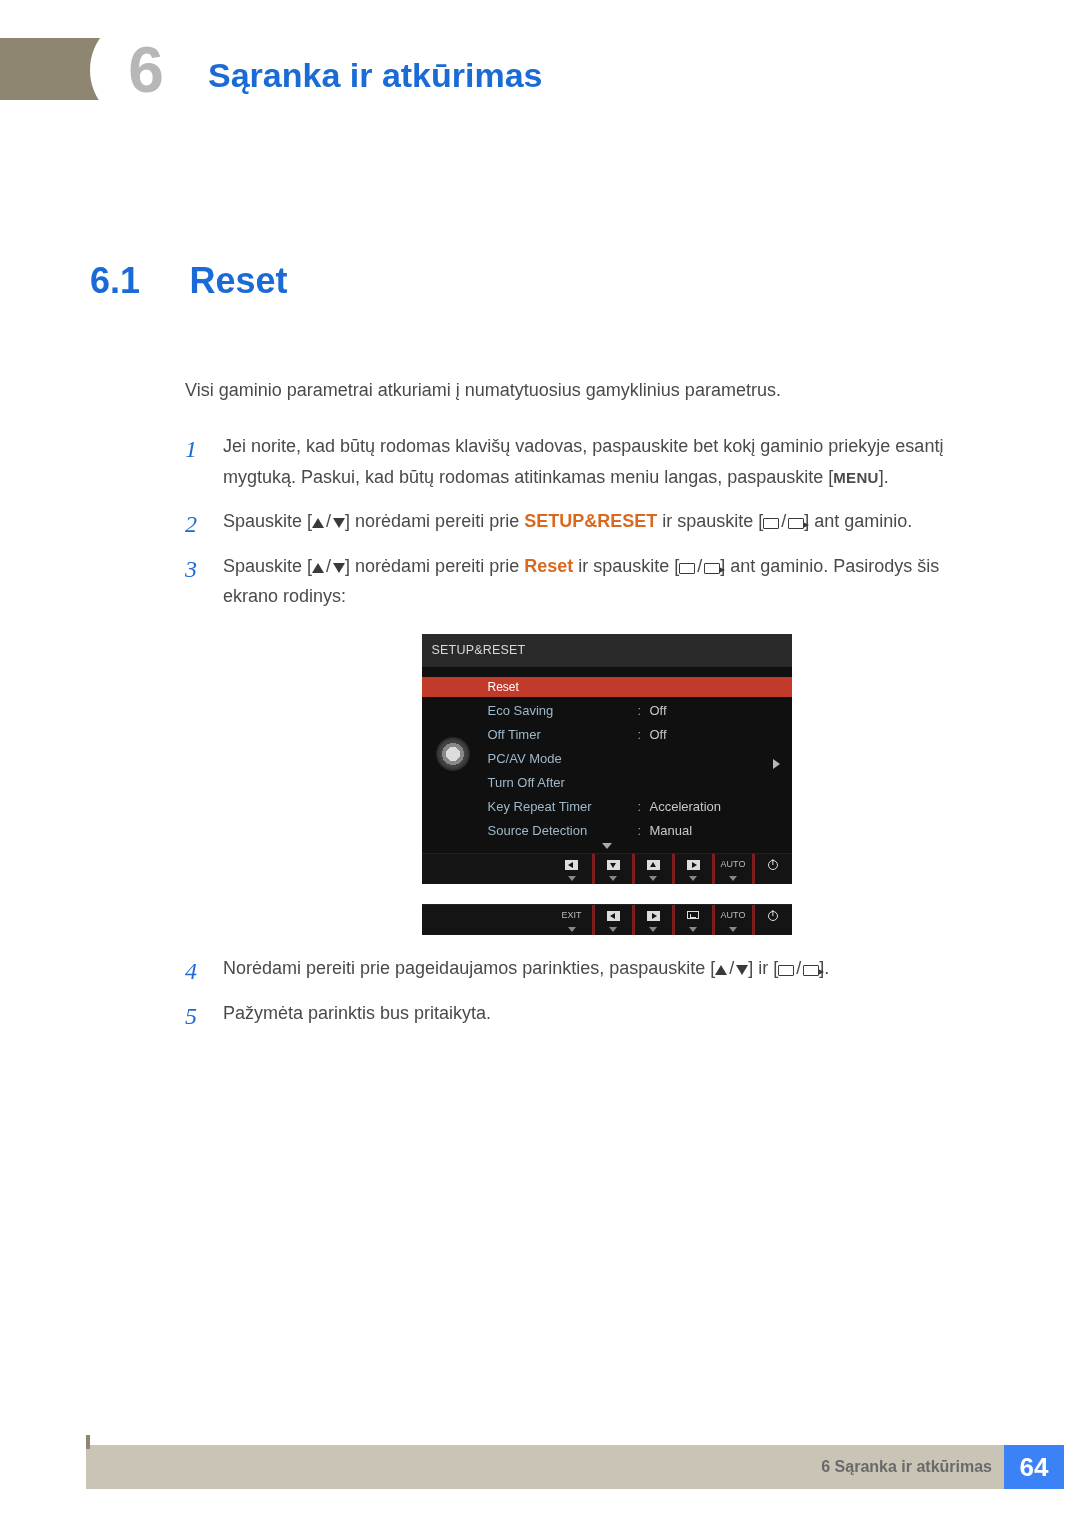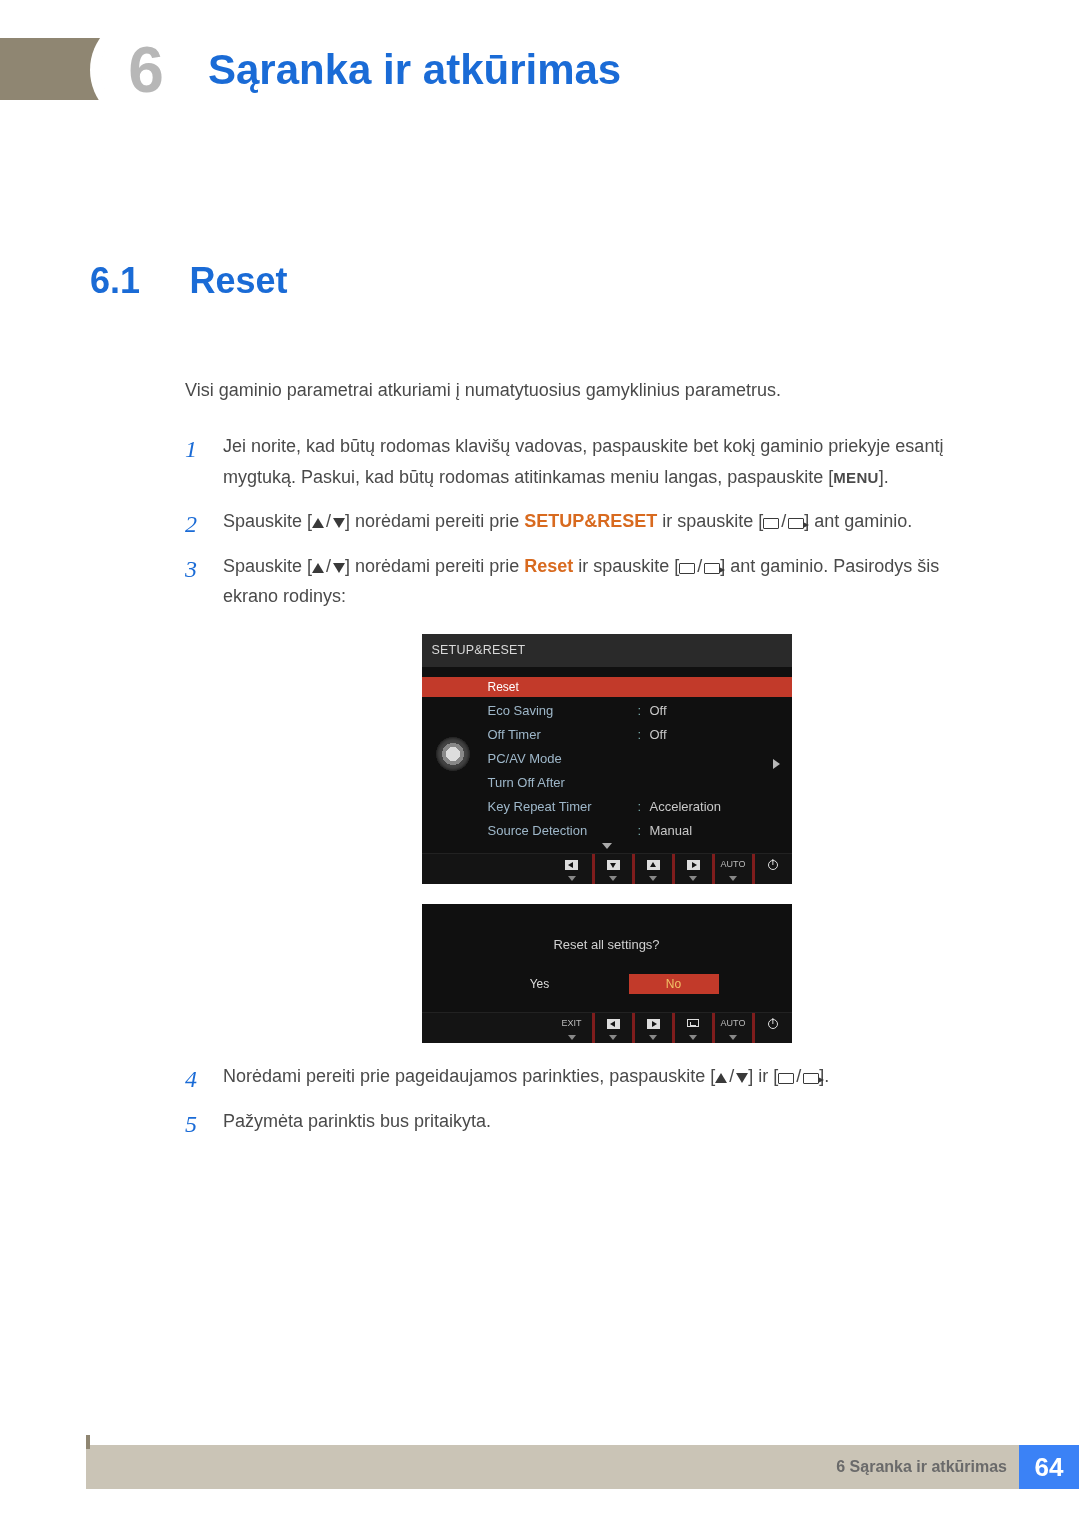--- a/index.html
+++ b/index.html
@@ -11,22 +11,22 @@
   .topbar-cut { position: absolute; top: 38px; left: 105px; right: 0; height: 62px; background: #fff; border-top-left-radius: 0; }
   .six-badge {
     position: absolute; top: 24px; left: 100px; width: 92px; height: 92px;
     background: #fff; border-radius: 50%; z-index: 2;
     display: flex; align-items: center; justify-content: center;
     color: #b7b7b7; font-size: 64px; font-weight: 700; line-height: 1;
     box-shadow: 0 0 0 10px #fff;
     overflow: hidden;
   }
   .header-title {
-    position: absolute; top: 46px; left: 208px; z-index: 3;
-    color: #1a6bd6; font-size: 42px; font-weight: 700; letter-spacing: 0px;
+    position: absolute; top: 56px; left: 208px; z-index: 3;
+    color: #1a6bd6; font-size: 34px; font-weight: 700; letter-spacing: 0px;
   }
 
   
   .body { position: absolute; top: 260px; left: 90px; right: 90px; }
   .sec-no { color: #1a6bd6; font-size: 36px; font-weight: 700; display: inline-block; width: 95px; vertical-align: top; }
   .sec-ttl { color: #1a6bd6; font-size: 36px; font-weight: 700; display: inline-block; vertical-align: top; }
   .intro { margin-top: 78px; margin-left: 95px; color: #4a4a4a; font-size: 18px; }
 
   .sub-no { display: inline-block; width: 70px; color: #1a6bd6; font-size: 20px; font-weight: 700; }
   .sub-ttl { display: inline-block; color: #1a6bd6; font-size: 20px; font-weight: 700; }
@@ -85,21 +85,21 @@
   .g-box-left  { display:inline-block; width:13px; height:10px; background:#ddd; position:relative; }
   .g-box-left::after  { content:""; position:absolute; left:3px; top:2px; border-top:3px solid transparent; border-bottom:3px solid transparent; border-right:5px solid #141414; }
   .g-box-right { display:inline-block; width:13px; height:10px; background:#ddd; position:relative; }
   .g-box-right::after { content:""; position:absolute; right:3px; top:2px; border-top:3px solid transparent; border-bottom:3px solid transparent; border-left:5px solid #141414; }
   .g-box-up    { display:inline-block; width:13px; height:10px; background:#ddd; position:relative; }
   .g-box-up::after    { content:""; position:absolute; left:3px; top:2px; border-left:3.5px solid transparent; border-right:3.5px solid transparent; border-bottom:5px solid #141414; }
   .g-box-down  { display:inline-block; width:13px; height:10px; background:#ddd; position:relative; }
   .g-box-down::after  { content:""; position:absolute; left:3px; bottom:2px; border-left:3.5px solid transparent; border-right:3.5px solid transparent; border-top:5px solid #141414; }
 
   
-  .footer { position: absolute; left: 0; right: 1px; bottom: 30px; height: 52px; }
+  .footer { position: absolute; left: 0; right: 16px; bottom: 30px; height: 52px; }
   .footer .bar { position: absolute; left: 86px; right: 0; top: 0; height: 44px; background: #cac4b6; display: flex; align-items: center; justify-content: flex-end; padding-right: 0; }
   .footer .chapter { color: #6a6a6a; font-size: 16px; font-weight: 700; margin-right: 12px; }
   .footer .pg { width: 60px; height: 44px; background: #3b82f6; color: #fff; font-size: 26px; font-weight: 700; display: flex; align-items: center; justify-content: center; }
   .footer .tick { position: absolute; left: 86px; top: -10px; width: 4px; height: 14px; background: #8f8672; }
 </style>
 </head>
 <body>
 
 <div class="page">
   <div class="topbar"></div>
@@ -187,27 +187,20 @@
                   <span class="txt">AUTO</span>
                   <span class="dot"></span>
                 </div>
               <div class="btn">
                   <span class="glyph g-power"></span>
                 </div>
             </div>
           </div>
 
           <div class="osd confirm">
-            <div class="osd-body">
-              <div class="q">Reset all settings?</div>
-              <div class="choices">
-                <div class="choice yes">Yes</div>
-                <div class="choice no">No</div>
-              </div>
-            </div>
             <div class="btnbar">
               <div class="btn">
                   <span class="txt">EXIT</span>
                   <span class="dot"></span>
                 </div>
               <div class="btn">
                   <span class="glyph g-box-left"></span>
                   <span class="dot"></span>
                 </div>
               <div class="btn">

